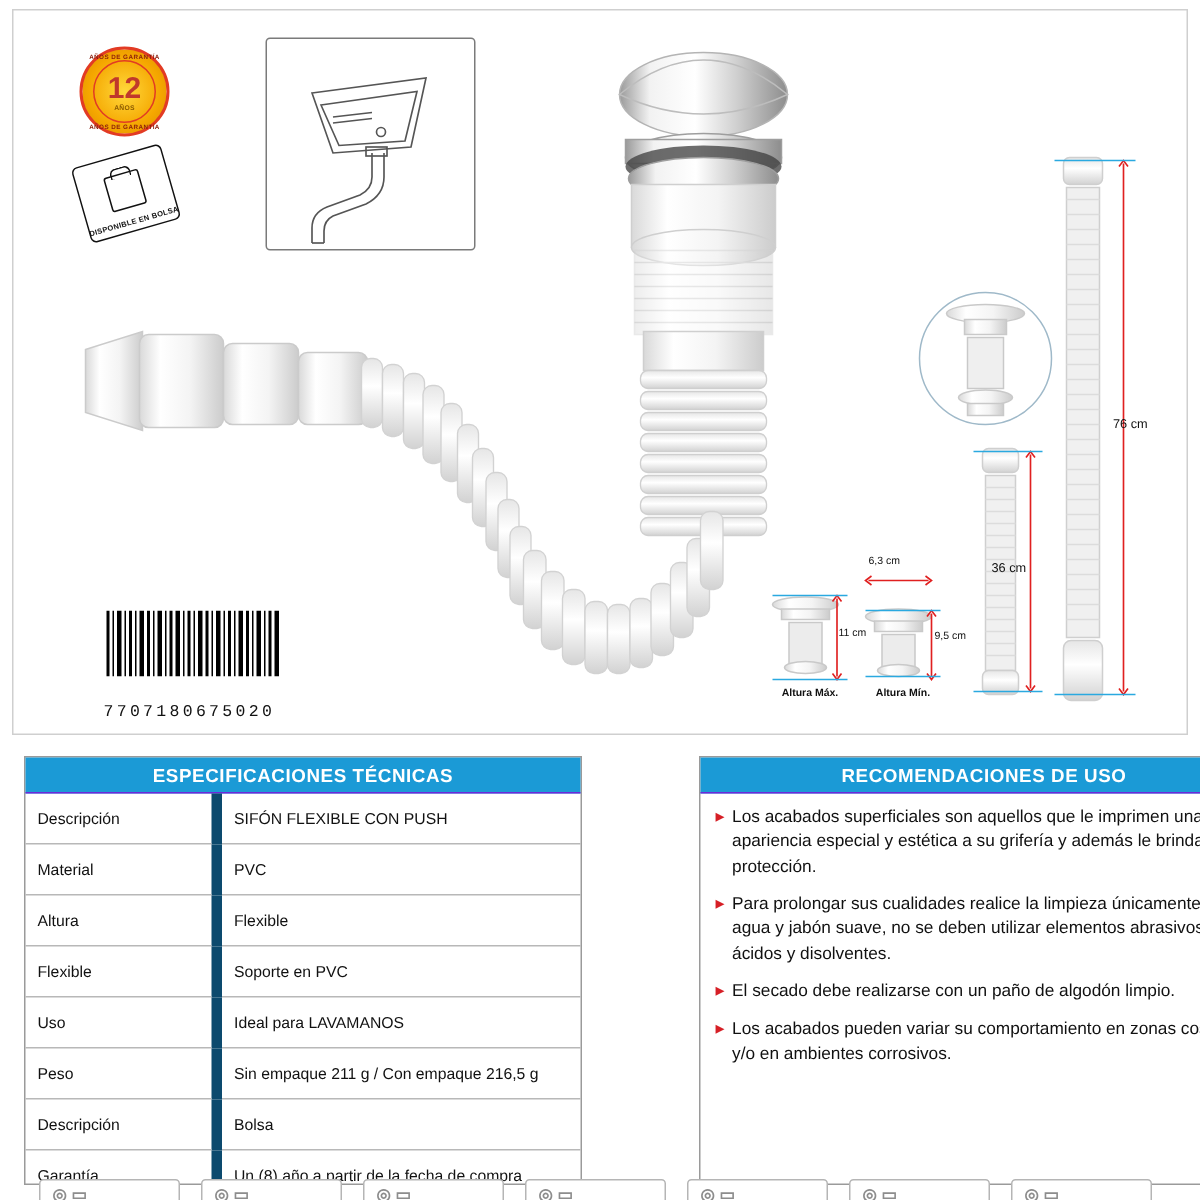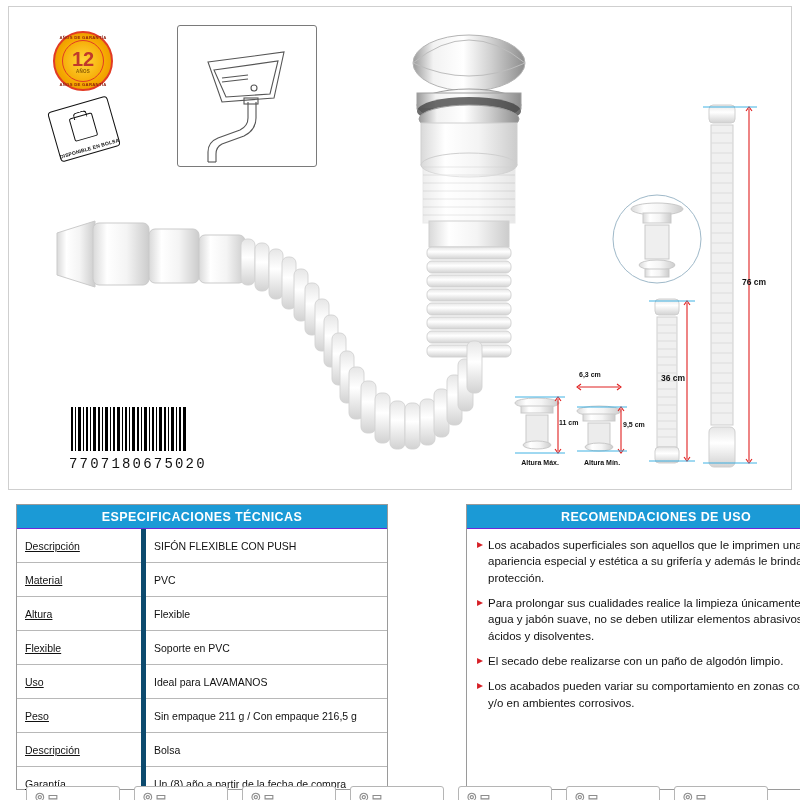--- a/index.html
+++ b/index.html
@@ -159,30 +159,30 @@
     top: 400px;
     width: 120px;
     height: 52px;
   }
   .barcode .bars {
     width: 100%;
     height: 44px;
   }
   .barcode .num {
     font-family: "Liberation Mono", monospace;
-    font-size: 14px;
+    font-size: 11px;
     letter-spacing: 2.2px;
-    margin-top: 1px;
+    margin-top: 13px;
   }
 
   
   .dim-label {
     position: absolute;
     font-size: 8.5px;
-    font-weight: bold;
+    font-weight: normal;
     color: #111;
   }
   .dim-label.small {
     font-size: 7px;
   }
   .unit-caption {
     position: absolute;
     font-size: 7px;
     font-weight: bold;
     color: #111;
@@ -223,22 +223,21 @@
     font-size: 10.5px;
     padding: 6px 8px 5px;
     height: 22px;
     vertical-align: middle;
   }
   table.spec tr:first-child td {
     border-top: none;
   }
   table.spec td.k {
     width: 108px;
-    border-right: 5px solid #0c4a6e;
-    text-decoration: underline;
+    border-right: 7px solid #0c4a6e;
   }
 
   .rec-panel {
     left: 420px;
     top: 504px;
     width: 380px;
     height: 286px;
     margin-left: 46px;
   }
   .rec-list {

